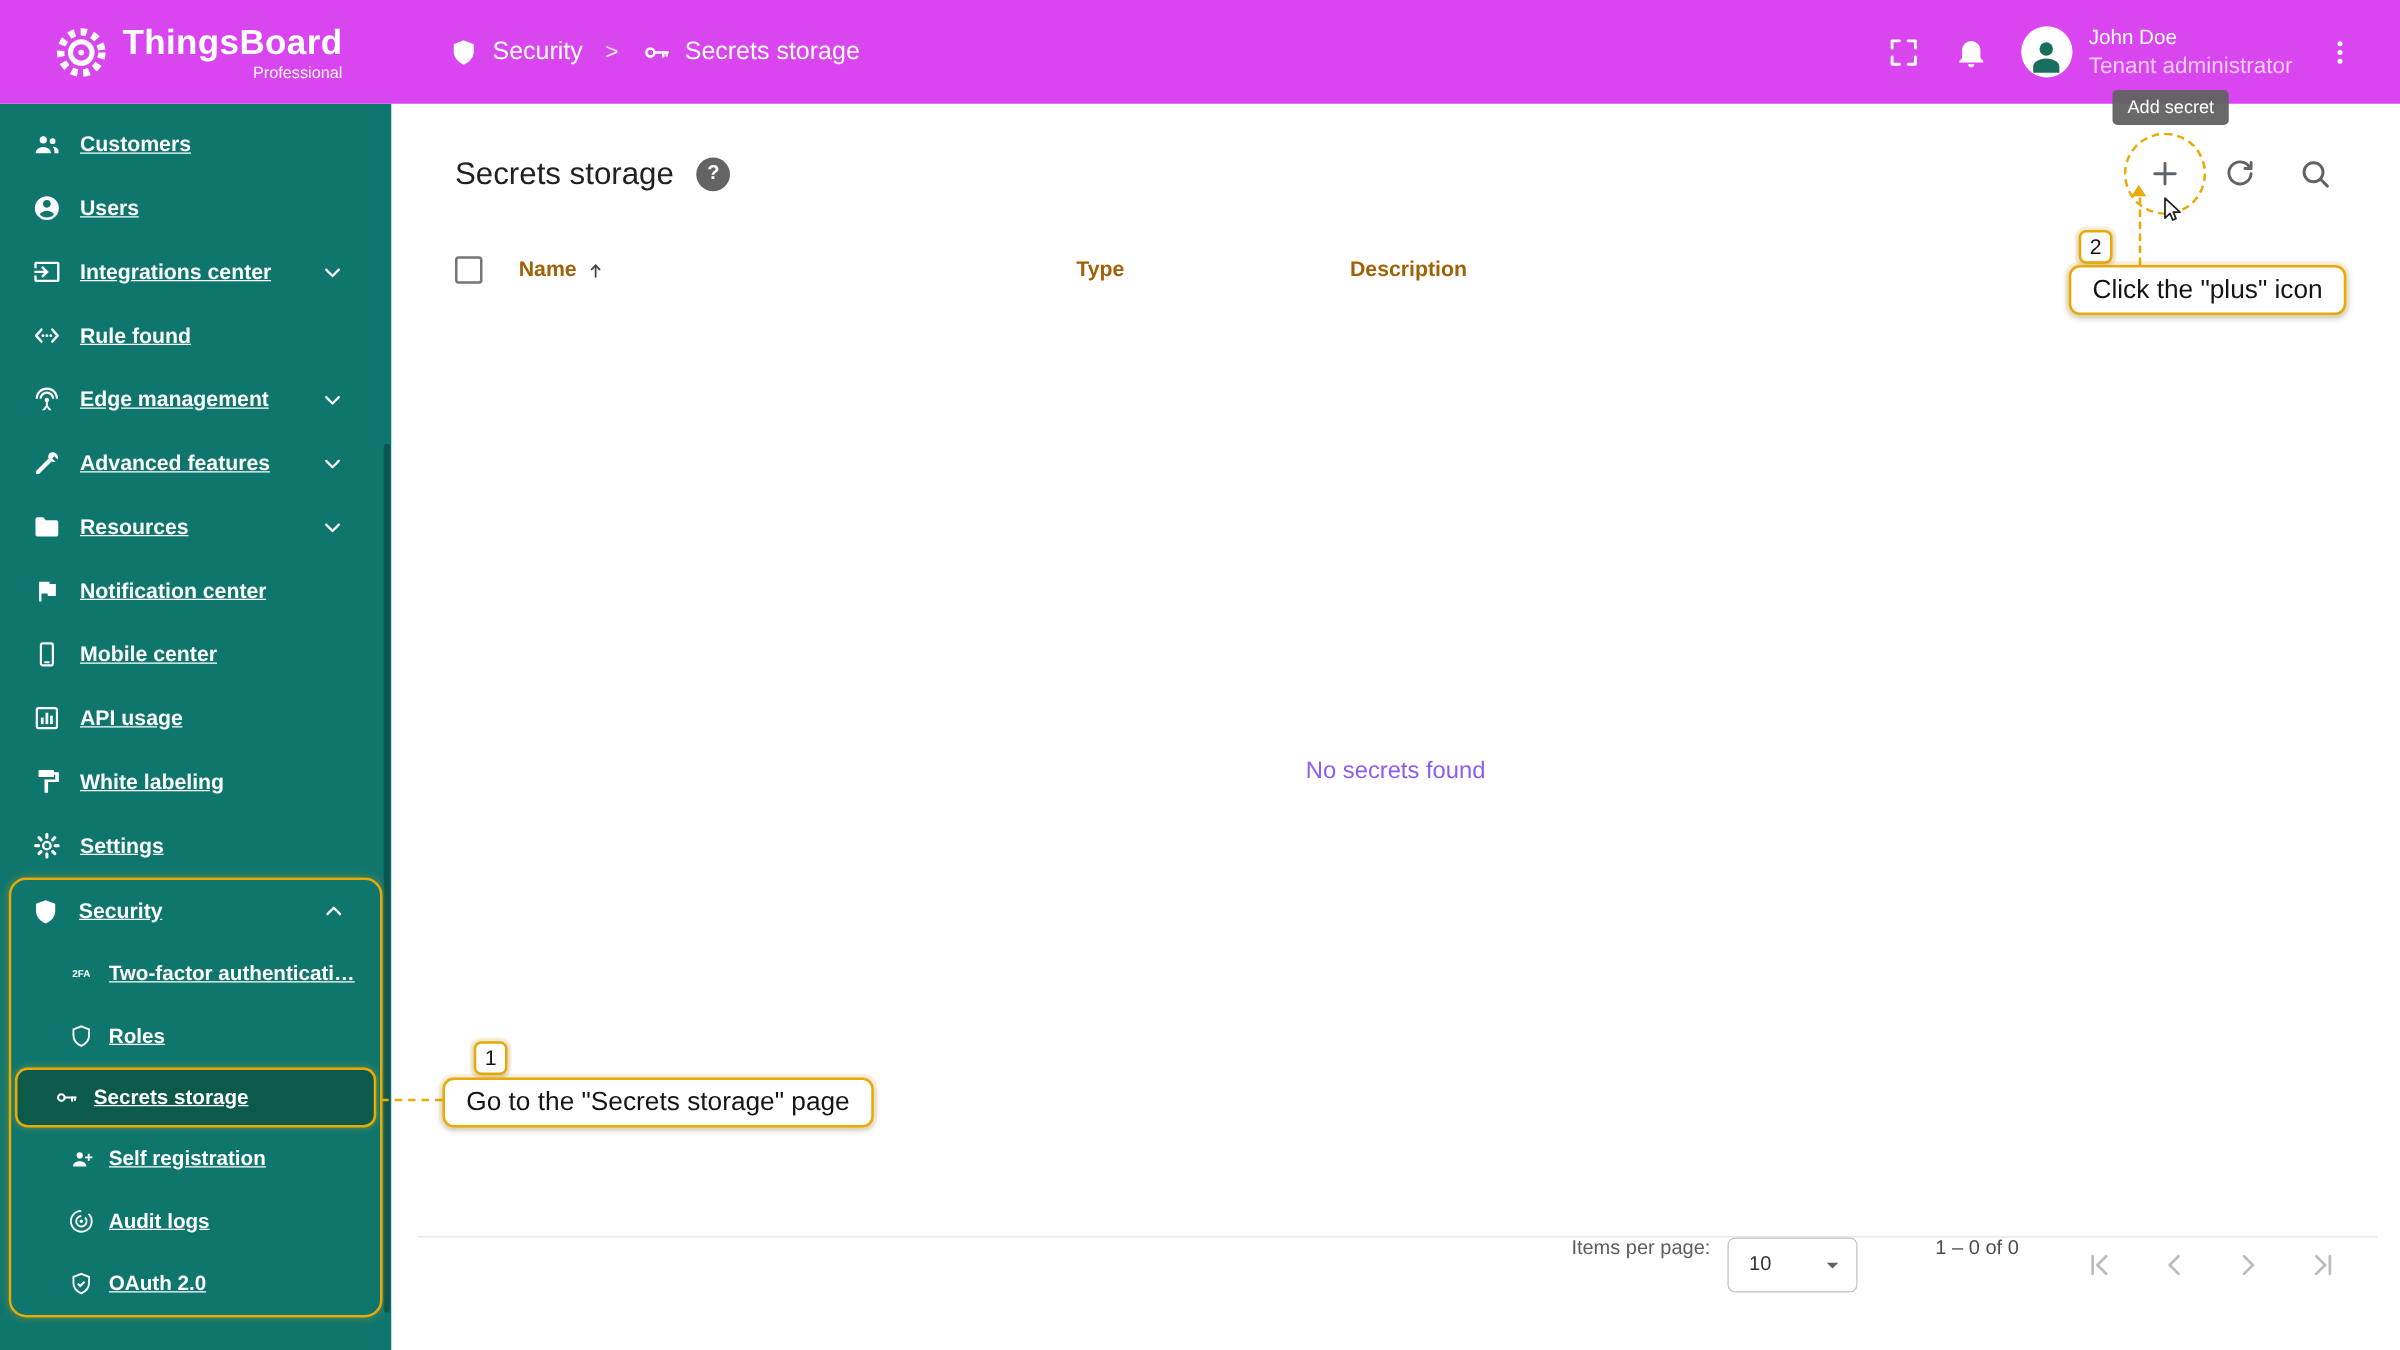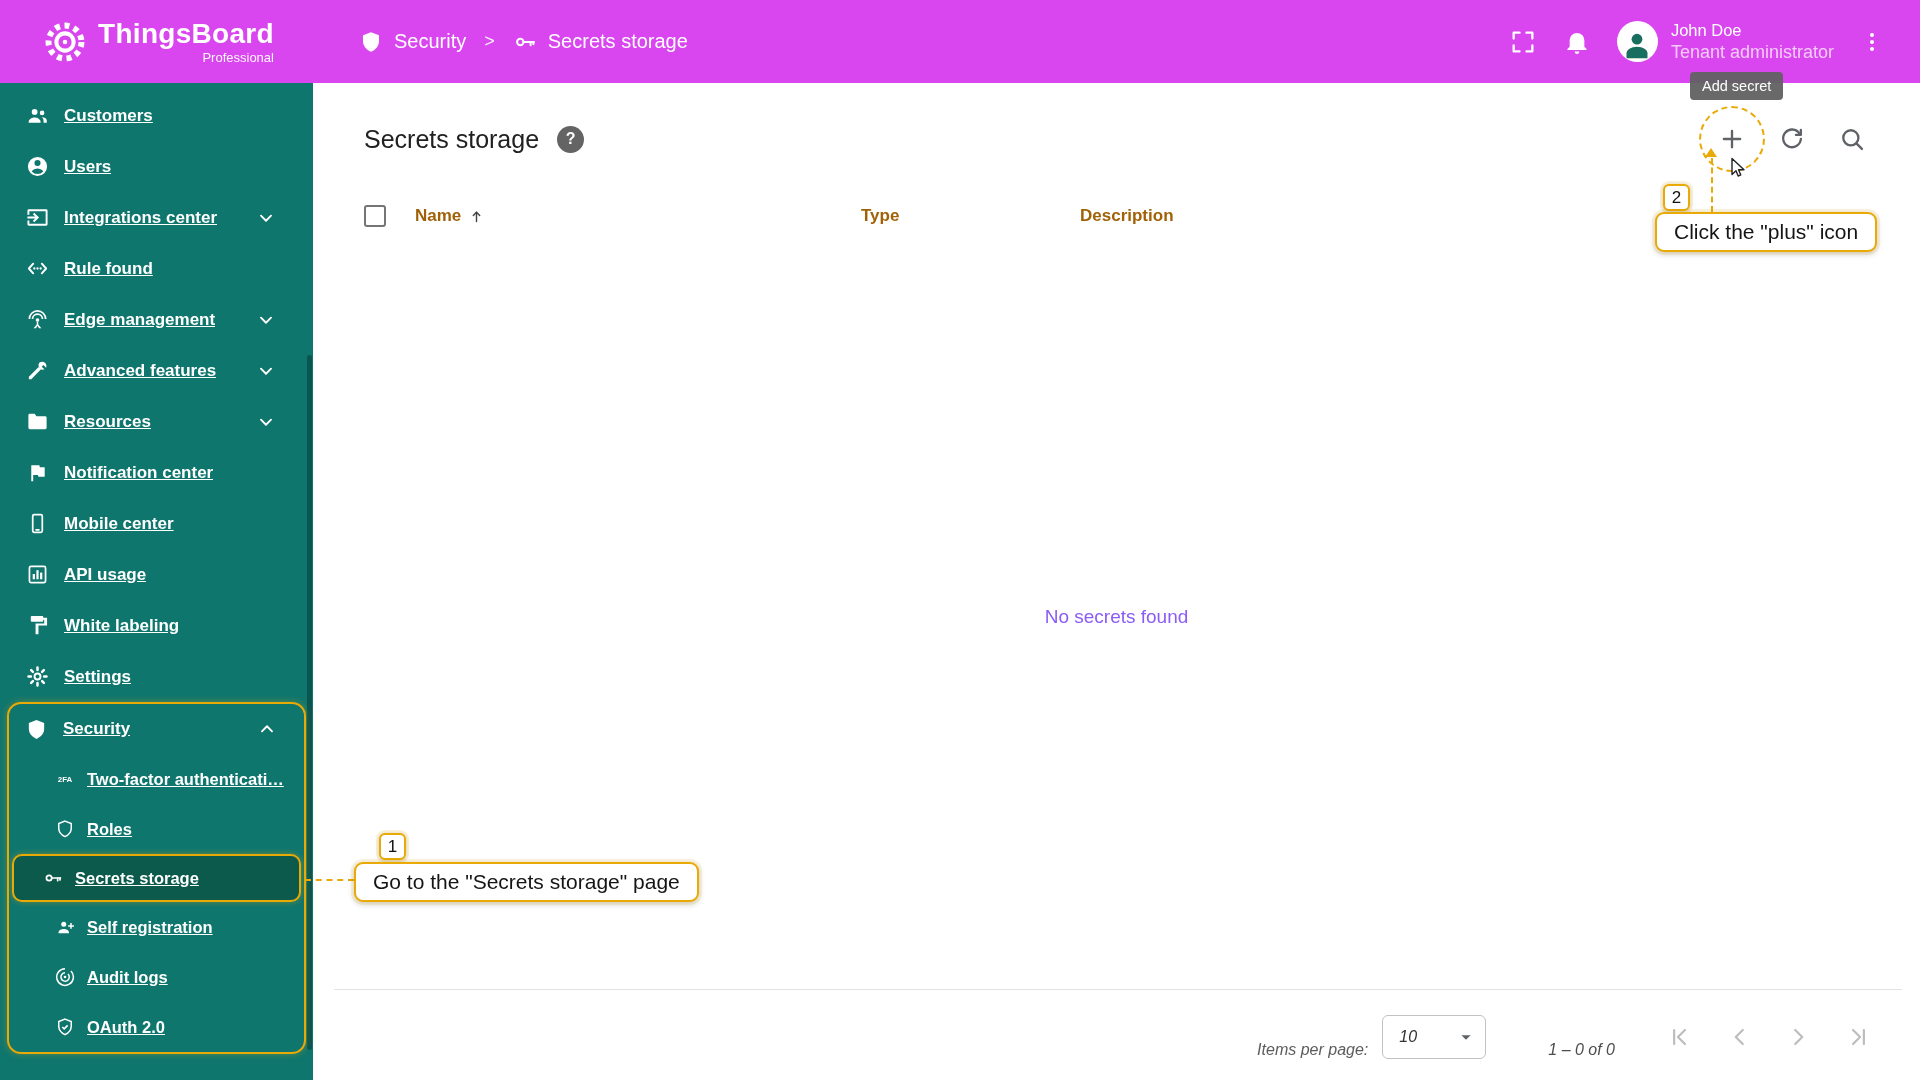--- a/index.html
+++ b/index.html
@@ -64,21 +64,21 @@
            font-weight:bold; font-size:17px; }
   .cb { position:absolute; left:30px; top:17px; width:22px; height:22px; border:2px solid #757575;
         border-radius:3px; cursor:pointer; }
   .col { position:absolute; top:0; height:56px; display:flex; align-items:center; cursor:pointer; }
   .col-name { left:81px; gap:7px; }
   .col-type { left:527px; }
   .col-desc { left:746px; }
   .sort { width:17px; height:17px; color:#434343; display:inline-flex; }
   .empty { flex:1; display:flex; align-items:center; justify-content:center; font-size:19px; color:#8b5cf6; }
   .tfoot { margin:0 18px 21px 21px; border-top:1px solid #e3e3e3; height:70px; display:flex;
-           align-items:flex-end; justify-content:flex-end; color:#5c5c5c; font-size:16px; padding-right:21px;font-style:italic; }
+           align-items:flex-start; justify-content:flex-end; color:#5c5c5c; font-size:16px; padding-right:21px; }
   .pglabel { margin-right:14px; }
   .pgselect { width:104px; height:44px; border:1px solid #c2c2c2; border-radius:6px; display:flex;
               align-items:center; padding:0 8px 0 16px; color:#333; cursor:pointer; margin-right:62px; }
   .caret { width:22px; height:22px; margin-left:auto; color:#5f6368; display:inline-flex; }
   .caret svg { width:100%; height:100%; }
   .pgrange { margin-right:42px; color:#4d4d4d; }
   .pgbtns { display:flex; gap:16px; }
   .pgbtn { width:44px; height:44px; border:none; background:none; color:#bdbdbd; padding:9px; }
   .pgbtn svg { width:100%; height:100%; }
 

